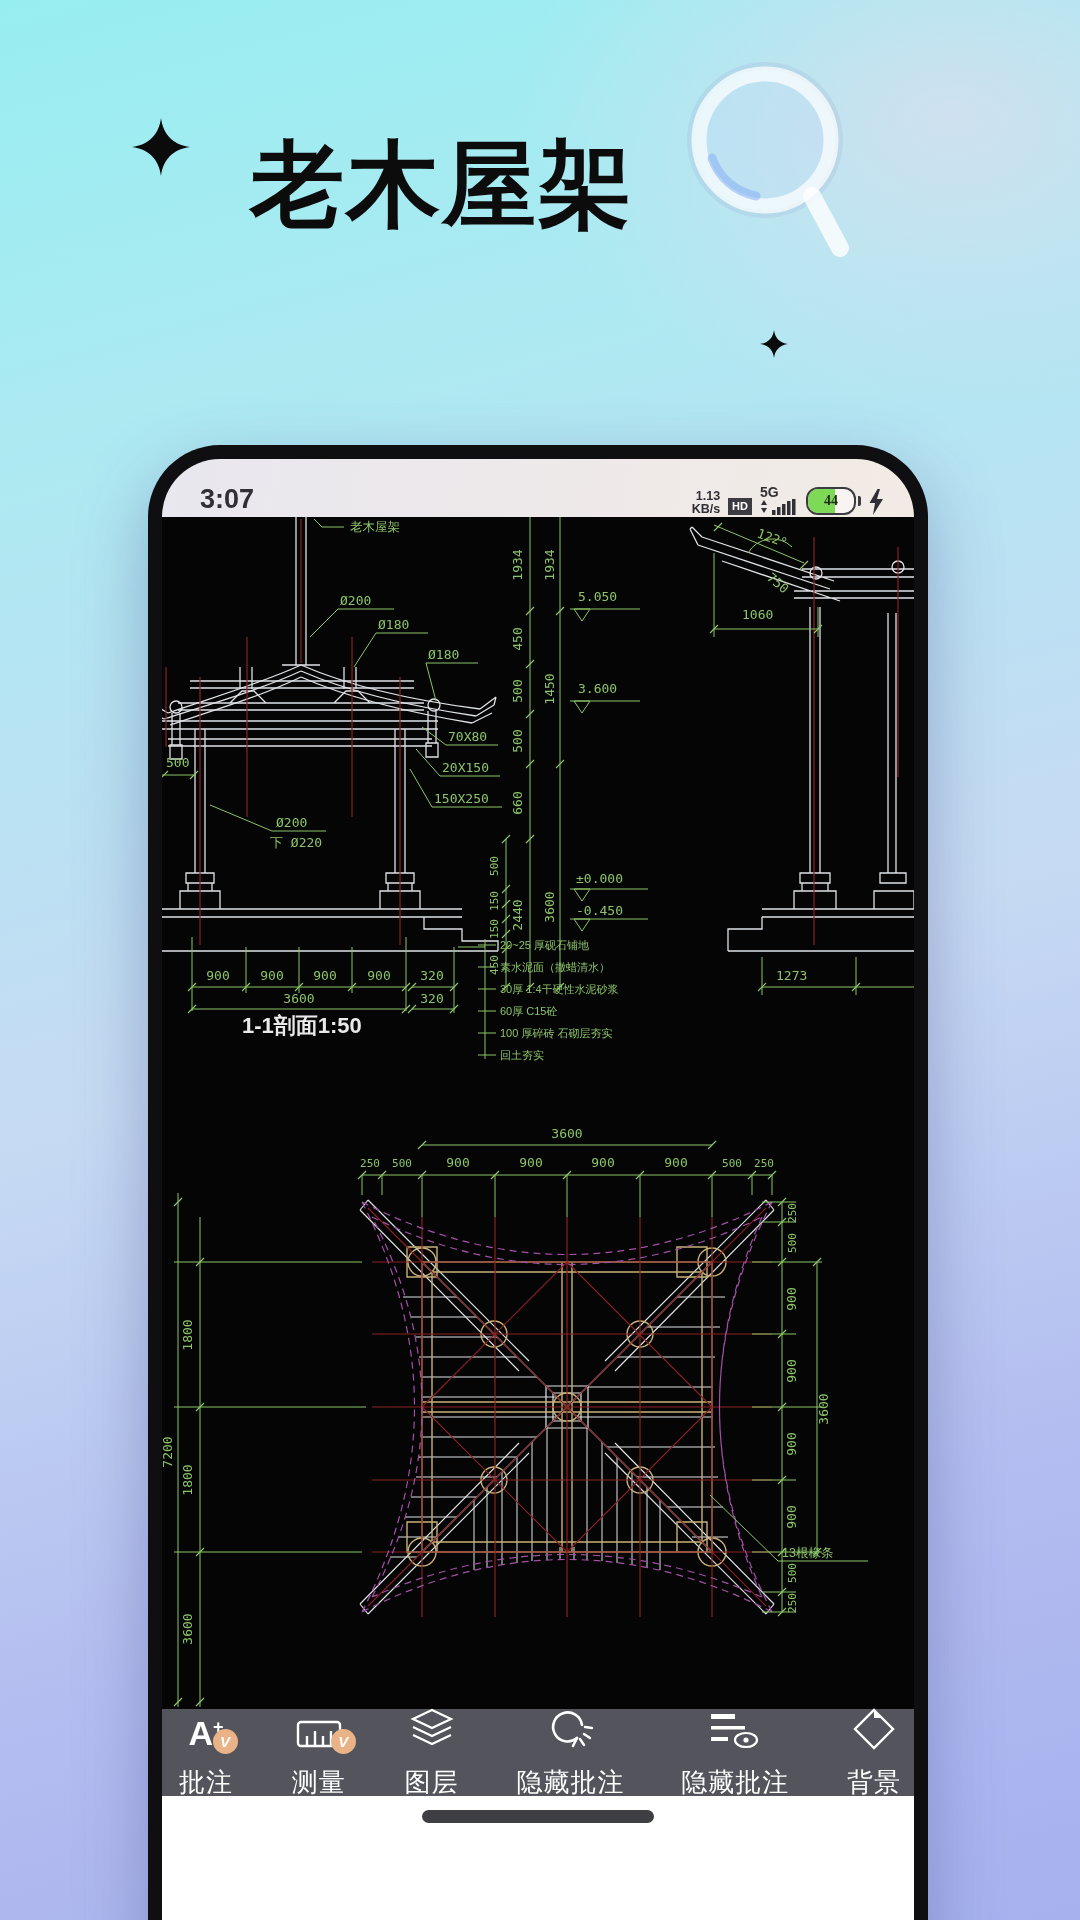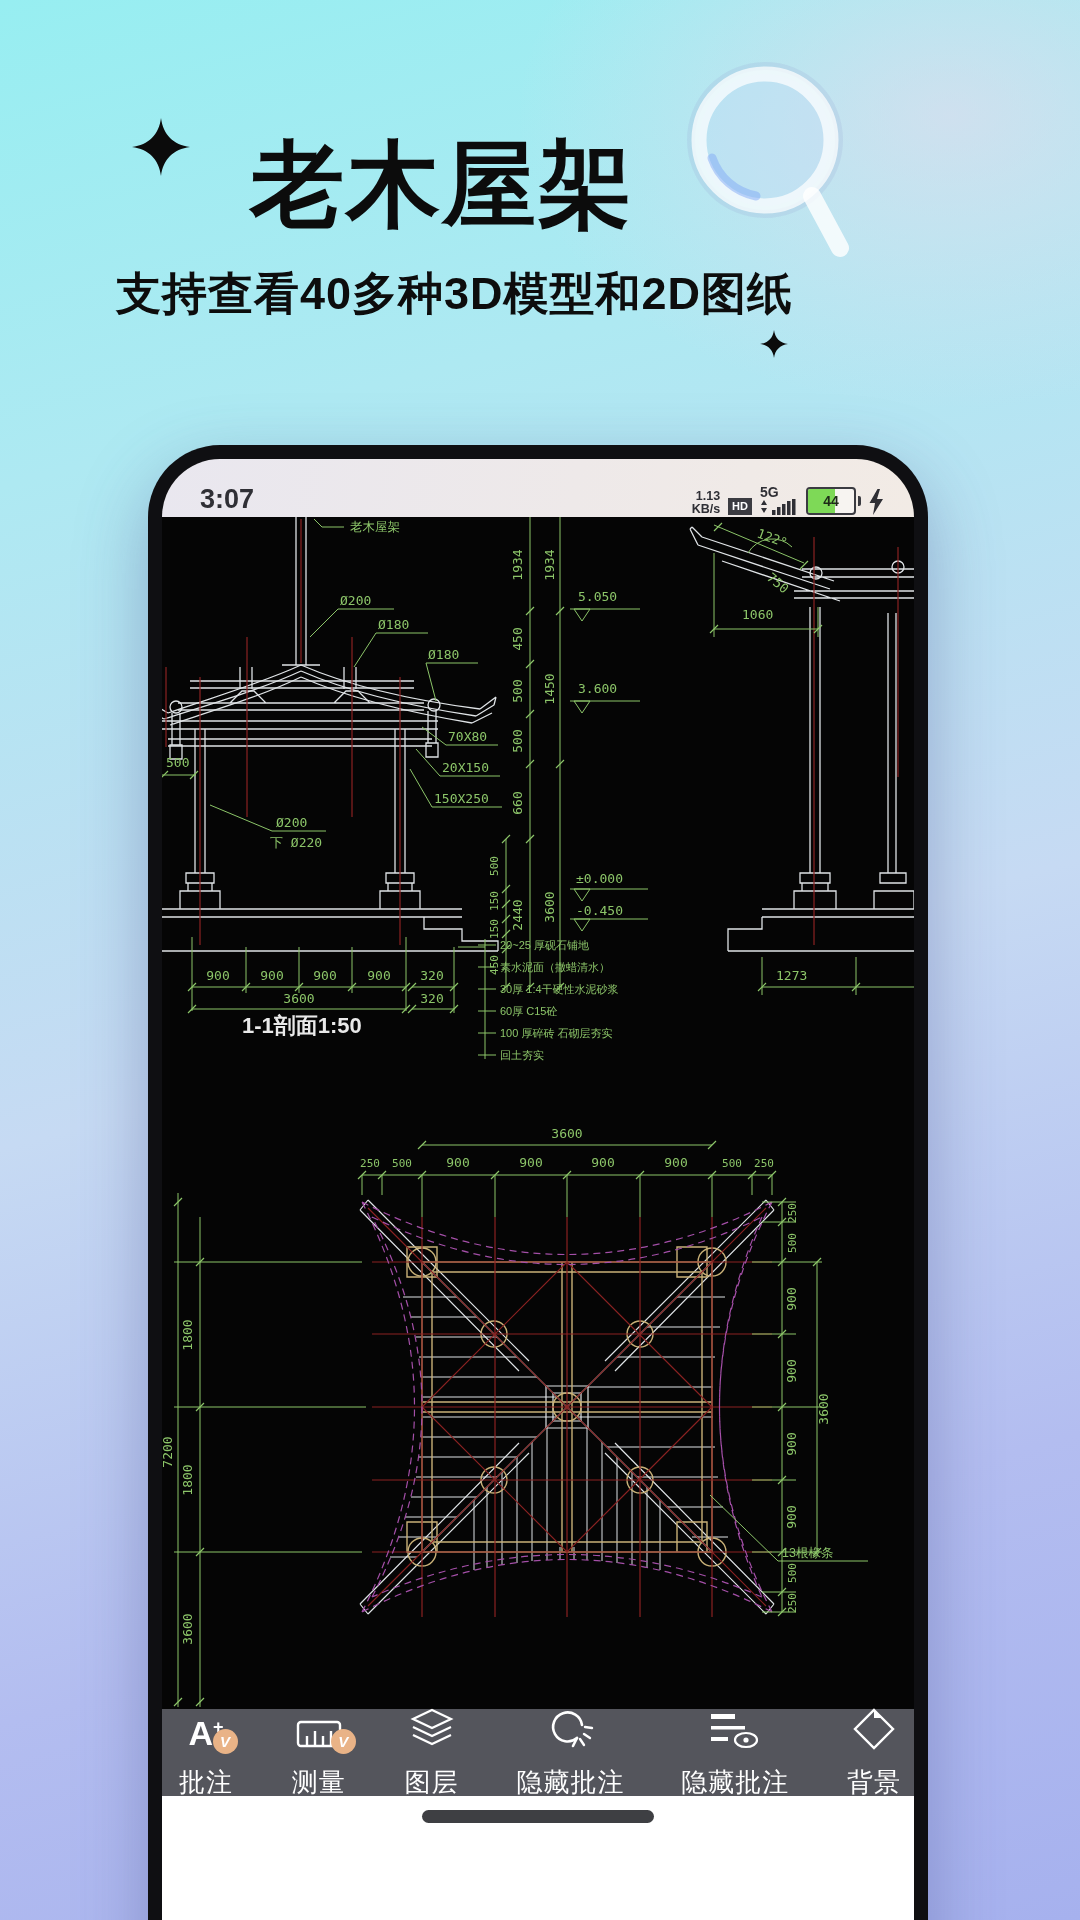--- a/index.html
+++ b/index.html
@@ -23,22 +23,22 @@
   .top-chrome{background:linear-gradient(100deg,#e9e7ef 0%,#eee9e9 55%,#f2ebe5 100%);}
   .statusbar{height:58px;display:flex;align-items:flex-end;justify-content:space-between;
     padding:0 30px 2px 38px;box-sizing:border-box;}
   .st-time{font-size:27px;font-weight:600;color:#2f2f35;}
   .st-right{display:flex;align-items:flex-end;gap:8px;}
   .st-speed{font-size:12.5px;font-weight:700;color:#2f2f35;line-height:1.0;text-align:right;}
   .hd-badge{background:#3b3b41;color:#fff;font-size:11px;font-weight:700;
     border-radius:0;padding:3px 4px;line-height:1;}
   .signal{display:flex;flex-direction:column;align-items:flex-start;line-height:1;}
   .signal .g5{font-size:14px;font-weight:700;color:#2f2f35;}
-  .battery{position:relative;width:46px;height:24px;border:2px solid #3b3b41;border-radius:4px;
-    display:flex;align-items:center;background:#f7f4f1;overflow:hidden;}
+  .battery{position:relative;width:46px;height:24px;border:2px solid #3b3b41;border-radius:12px;
+    display:flex;align-items:center;background:#f7f4f1;overflow:hidden;font-family:Liberation Serif, serif;}
   .battery .fill{position:absolute;left:0;top:0;bottom:0;width:58%;background:#7ed957;}
   .battery .pct{position:relative;width:100%;text-align:center;font-size:14px;font-weight:700;color:#1d2a18;}
   .bat-nub{width:3px;height:10px;background:#3b3b41;border-radius:0 2px 2px 0;margin-left:2px;}
   .navbar{height:91px;display:flex;align-items:center;padding:0 30px 8px 30px;box-sizing:border-box;}
   .nav-title{flex:1;font-size:32px;font-weight:700;color:#25252b;margin-left:24px;
     white-space:nowrap;overflow:hidden;}
   .nav-right{display:flex;align-items:center;gap:38px;}
   .canvas{position:relative;width:752px;height:1192px;background:#050505;}
   
   .toolbar{height:87px;background:#54555c;display:flex;align-items:center;
@@ -73,21 +73,20 @@
   </svg>
 
   <svg class="magnifier" width="240" height="240" viewBox="0 0 240 240">
     <circle cx="105" cy="92" r="74" stroke="rgba(150,160,210,0.18)" stroke-width="8" fill="none"></circle>
     <circle cx="105" cy="92" r="66" stroke="rgba(255,255,255,0.72)" stroke-width="15" fill="rgba(200,220,248,0.30)"></circle>
     <path d="M52,110 A58,58 0 0 0 96,148" stroke="rgba(130,170,245,0.50)" stroke-width="9" fill="none" stroke-linecap="round"></path>
     <line x1="152" y1="148" x2="180" y2="200" stroke="rgba(255,255,255,0.80)" stroke-width="18" stroke-linecap="round"></line>
   </svg>
 
   <div class="hero-title">老木屋架</div>
-  <div class="hero-subtitle">支持查看40多种3D模型和2D图纸</div>
 
   <div class="phone">
     <div class="screen">
       <div class="top-chrome">
         <div class="statusbar">
           <span class="st-time">3:07</span>
           <span class="st-right">
             <span class="st-speed">
               <span>1.13</span><br>
               <span>KB/s</span>

